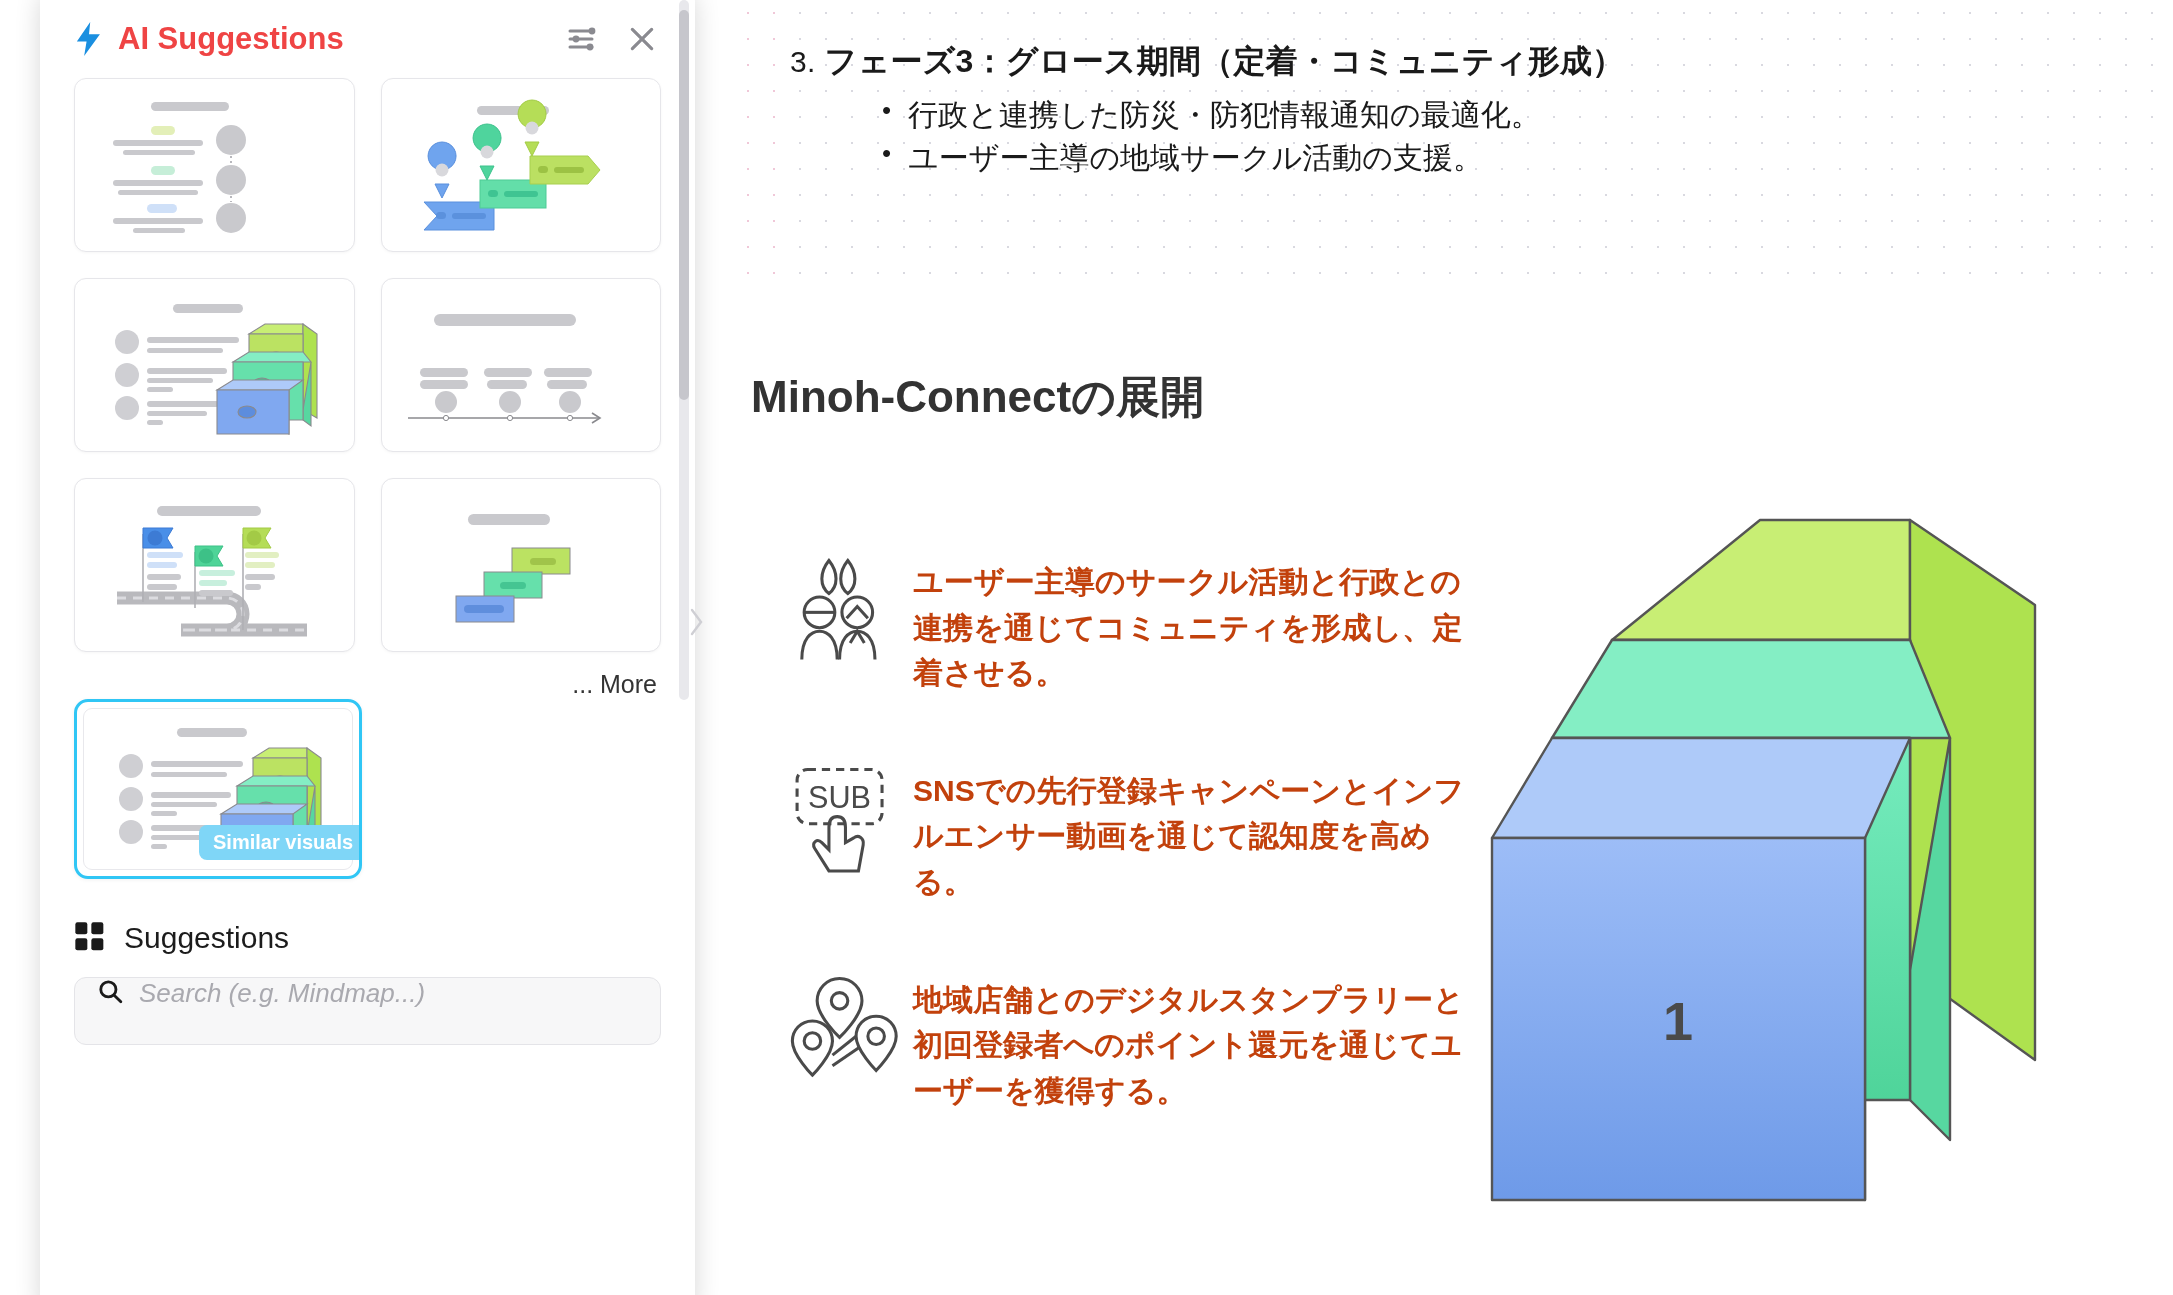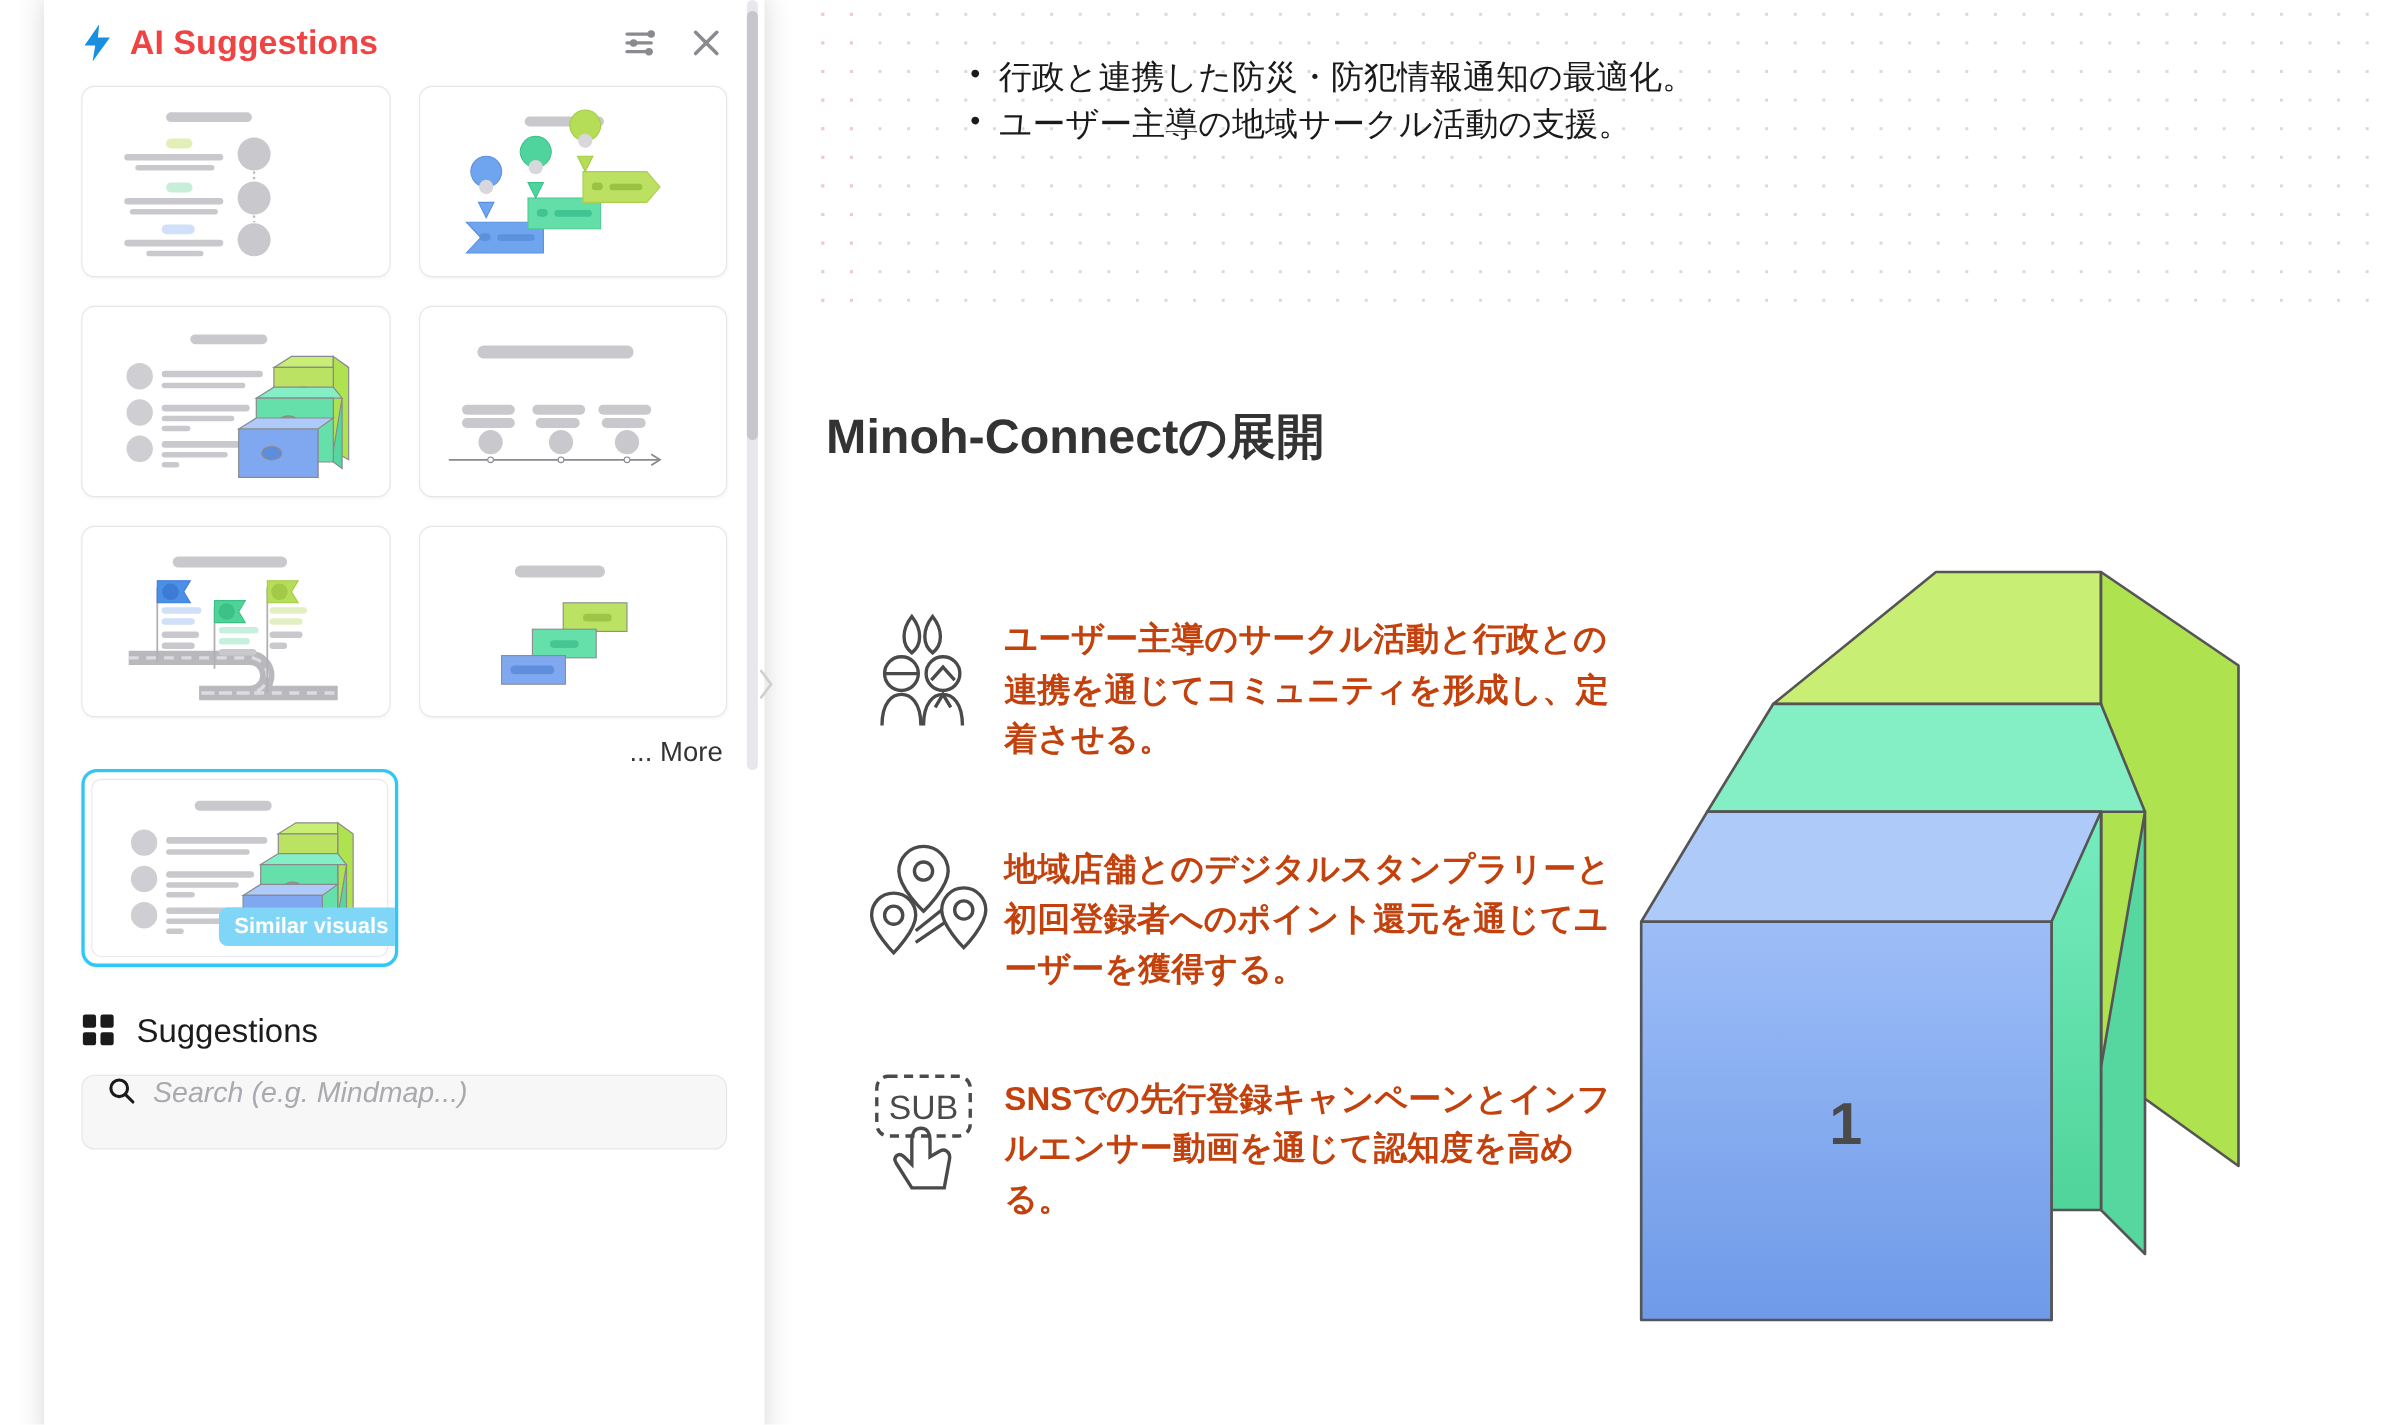--- a/index.html
+++ b/index.html
@@ -128,20 +128,24 @@
 </head>
 <body>
 
 <div id="root">
 
   <div class="canvas">
     <div class="dotgrid"></div>
     <div class="dotgrid pink"></div>
 
     <div class="doc-block">
+      <div class="doc-heading">
+        <span class="num">3.</span>
+        <span>フェーズ3：グロース期間（定着・コミュニティ形成）</span>
+      </div>
       <ul class="doc-bullets">
         <li>行政と連携した防災・防犯情報通知の最適化。</li>
         <li>ユーザー主導の地域サークル活動の支援。</li>
       </ul>
     </div>
 
     <div class="slide-title">Minoh-Connectの展開</div>
 
     <div class="rows">
 
@@ -158,42 +162,42 @@
             <path d="M42 92 C42 74 50 68 57 68 C64 68 72 74 72 92"></path>
             <path d="M51 78l6-10 6 10"></path>
           </svg>
         </div>
         <div class="row-text">ユーザー主導のサークル活動と行政との連携を通じてコミュニティを形成し、定着させる。</div>
       </div>
 
       <div class="row">
         <div class="row-icon">
           <svg width="118" height="118" viewBox="0 0 100 100" fill="none" stroke="#4a4a4a" stroke-width="2.6">
+            <rect x="6" y="8" width="72" height="46" rx="9" stroke-dasharray="7 5"></rect>
+            <text x="42" y="41" font-size="26" font-family="Liberation Sans, sans-serif" fill="#4a4a4a" stroke="none" text-anchor="middle">SUB</text>
+            <path d="M40 48 C35 48 33 52 33 57 L33 76 L27 70 C23 66 18 70 21 75 L33 94 L58 94 L62 72 C63 66 58 63 54 66 L47 70 L47 57 C47 52 45 48 40 48Z"></path>
+          </svg>
+        </div>
+        <div class="row-text">SNSでの先行登録キャンペーンとインフルエンサー動画を通じて認知度を高める。</div>
+      </div>
+
+      <div class="row">
+        <div class="row-icon">
+          <svg width="118" height="118" viewBox="0 0 100 100" fill="none" stroke="#4a4a4a" stroke-width="2.6">
             <path d="M42 8 C31 8 23 17 23 27 C23 40 42 58 42 58 C42 58 61 40 61 27 C61 17 53 8 42 8Z"></path>
             <circle cx="42" cy="27" r="7"></circle>
             <path d="M19 44 C9 44 2 52 2 61 C2 73 19 90 19 90 C19 90 36 73 36 61 C36 52 29 44 19 44Z"></path>
             <circle cx="19" cy="61" r="7"></circle>
             <path d="M73 40 C63 40 56 48 56 57 C56 69 73 86 73 86 C73 86 90 69 90 57 C90 48 83 40 73 40Z"></path>
             <circle cx="73" cy="57" r="7"></circle>
             <path d="M36 73 L56 57"></path>
               <path d="M36 82 L58 67" stroke-dasharray="0"></path>
           </svg>
         </div>
         <div class="row-text">地域店舗とのデジタルスタンプラリーと初回登録者へのポイント還元を通じてユーザーを獲得する。</div>
-      </div>
-
-      <div class="row">
-        <div class="row-icon">
-          <svg width="118" height="118" viewBox="0 0 100 100" fill="none" stroke="#4a4a4a" stroke-width="2.6">
-            <rect x="6" y="8" width="72" height="46" rx="9" stroke-dasharray="7 5"></rect>
-            <text x="42" y="41" font-size="26" font-family="Liberation Sans, sans-serif" fill="#4a4a4a" stroke="none" text-anchor="middle">SUB</text>
-            <path d="M40 48 C35 48 33 52 33 57 L33 76 L27 70 C23 66 18 70 21 75 L33 94 L58 94 L62 72 C63 66 58 63 54 66 L47 70 L47 57 C47 52 45 48 40 48Z"></path>
-          </svg>
-        </div>
-        <div class="row-text">SNSでの先行登録キャンペーンとインフルエンサー動画を通じて認知度を高める。</div>
       </div>
     </div>
 
     <div class="stairs">
       <svg width="620" height="720" viewBox="0 0 620 720">
         <defs>
           <linearGradient id="gGreenF" x1="0" y1="0" x2="0" y2="1">
             <stop offset="0" stop-color="#c6ea72"></stop>
               <stop offset="1" stop-color="#aad23f"></stop>
           </linearGradient>

